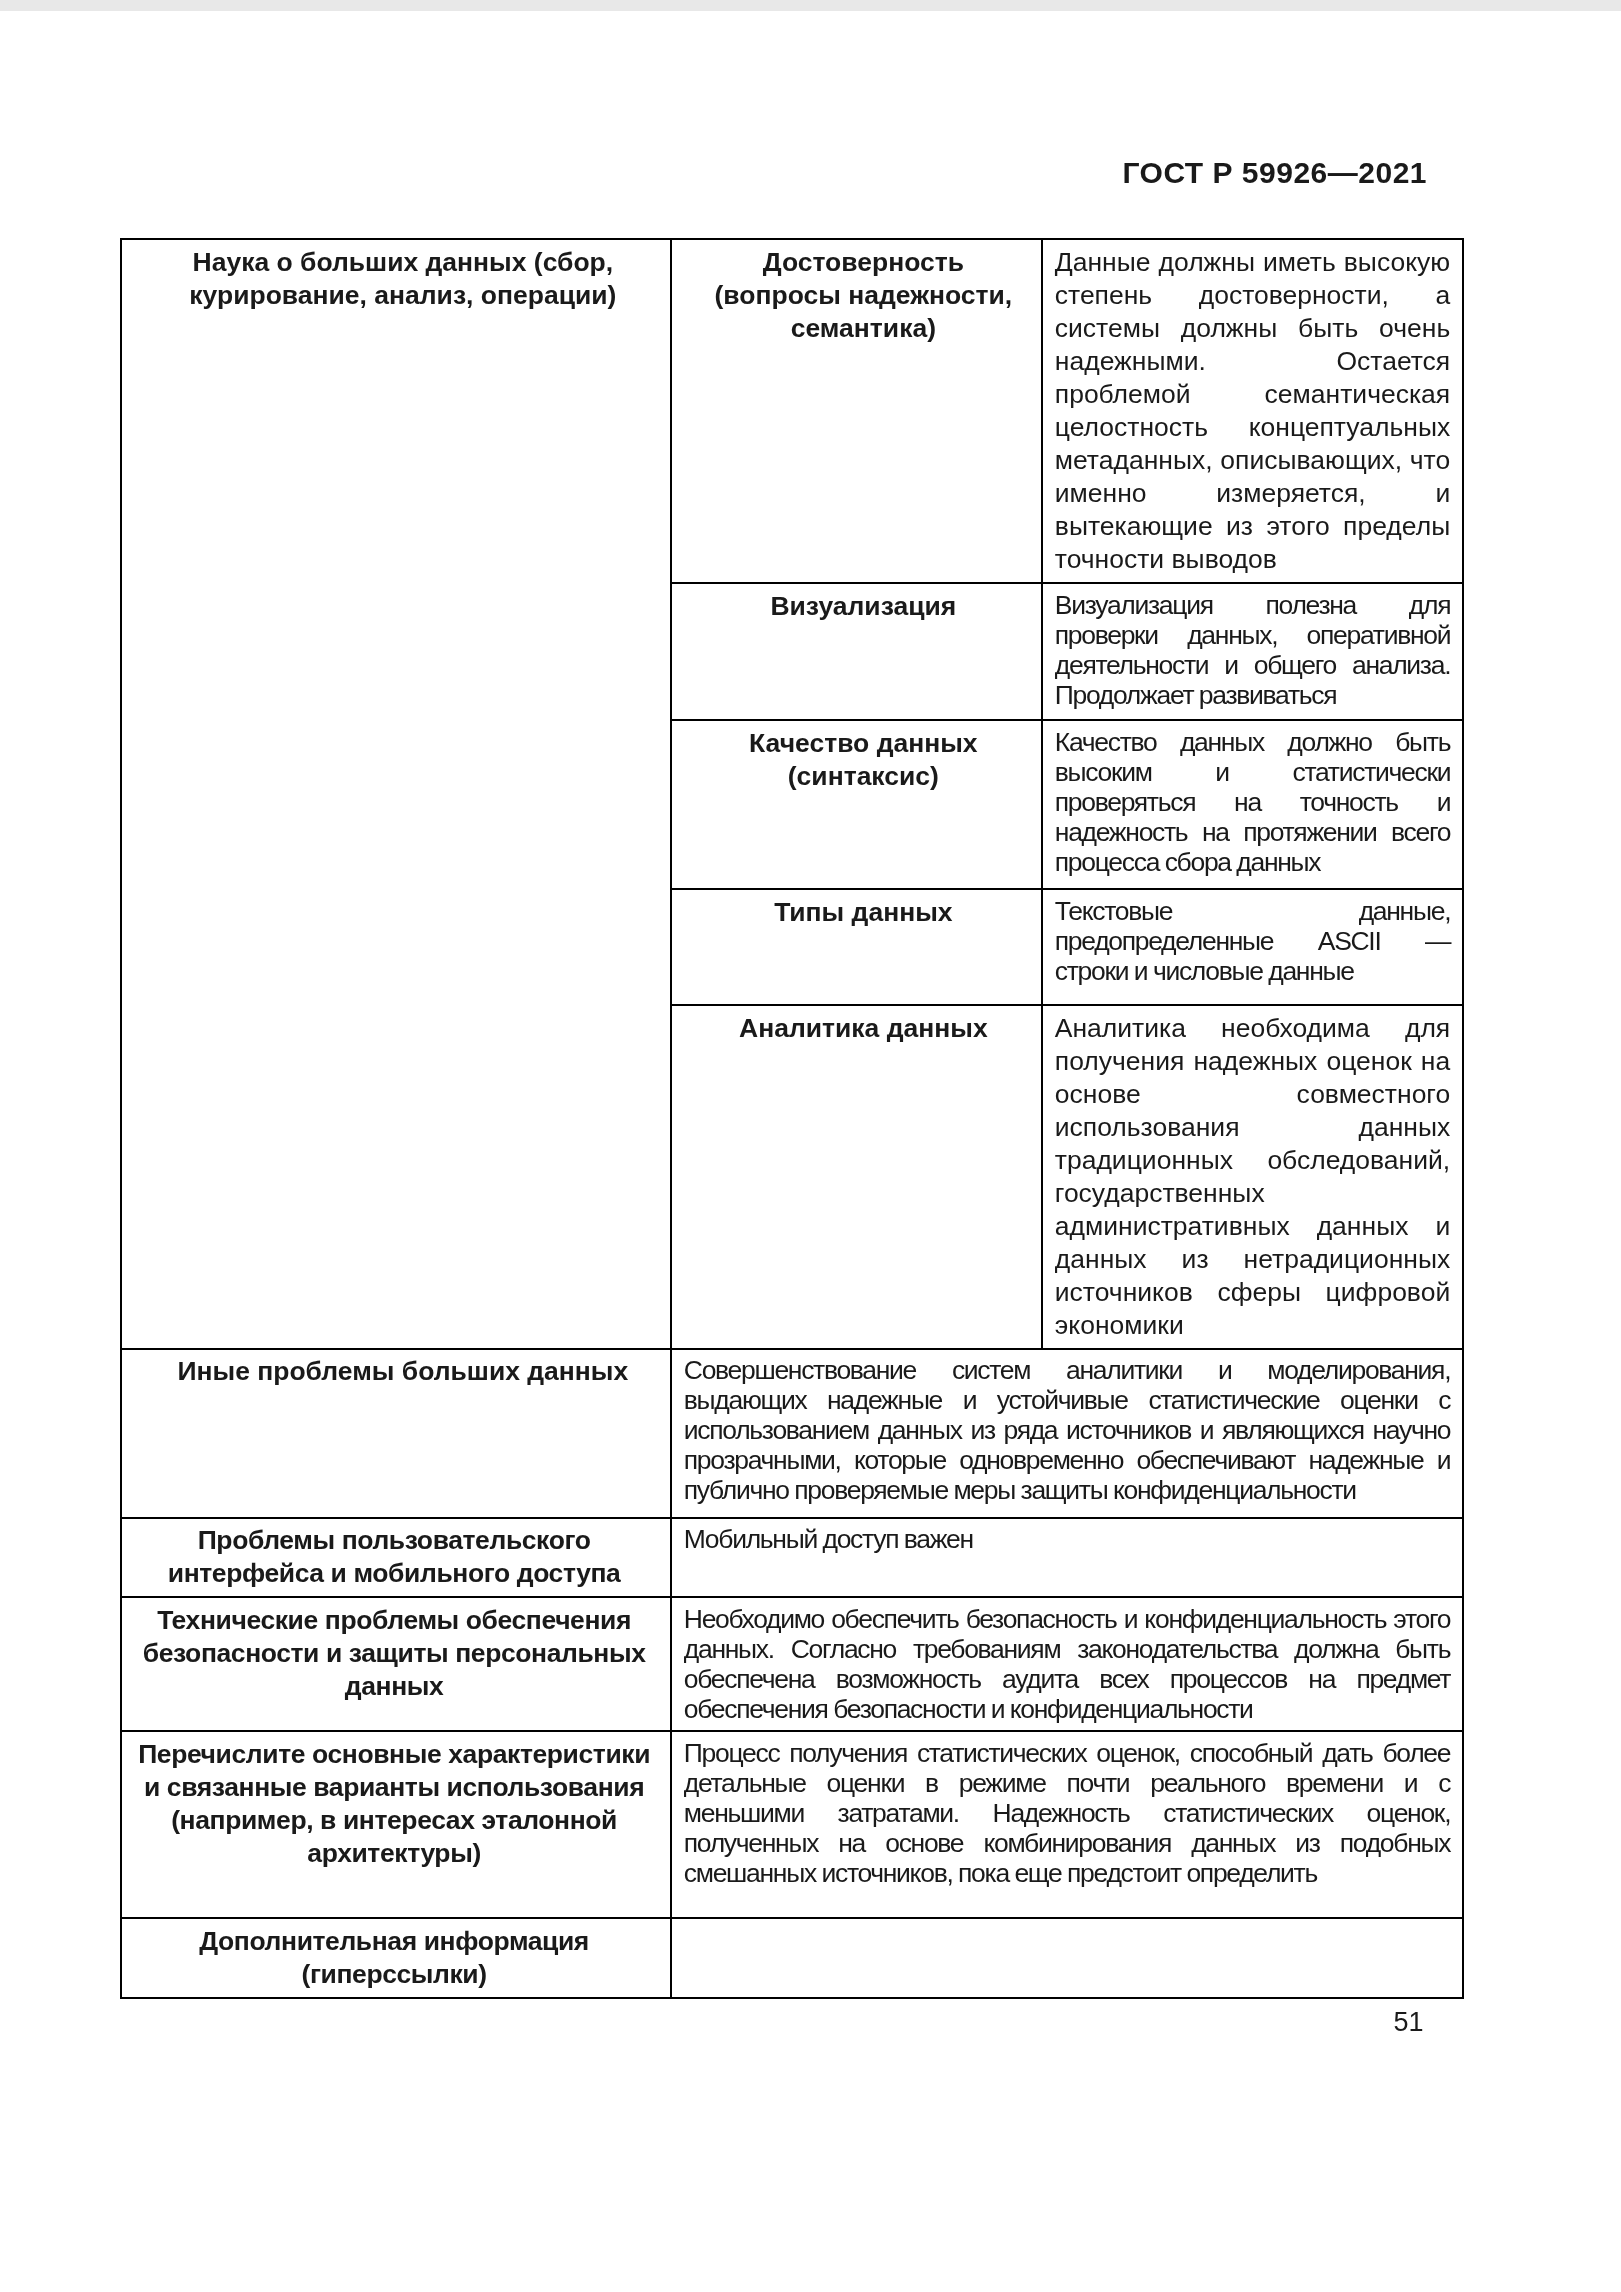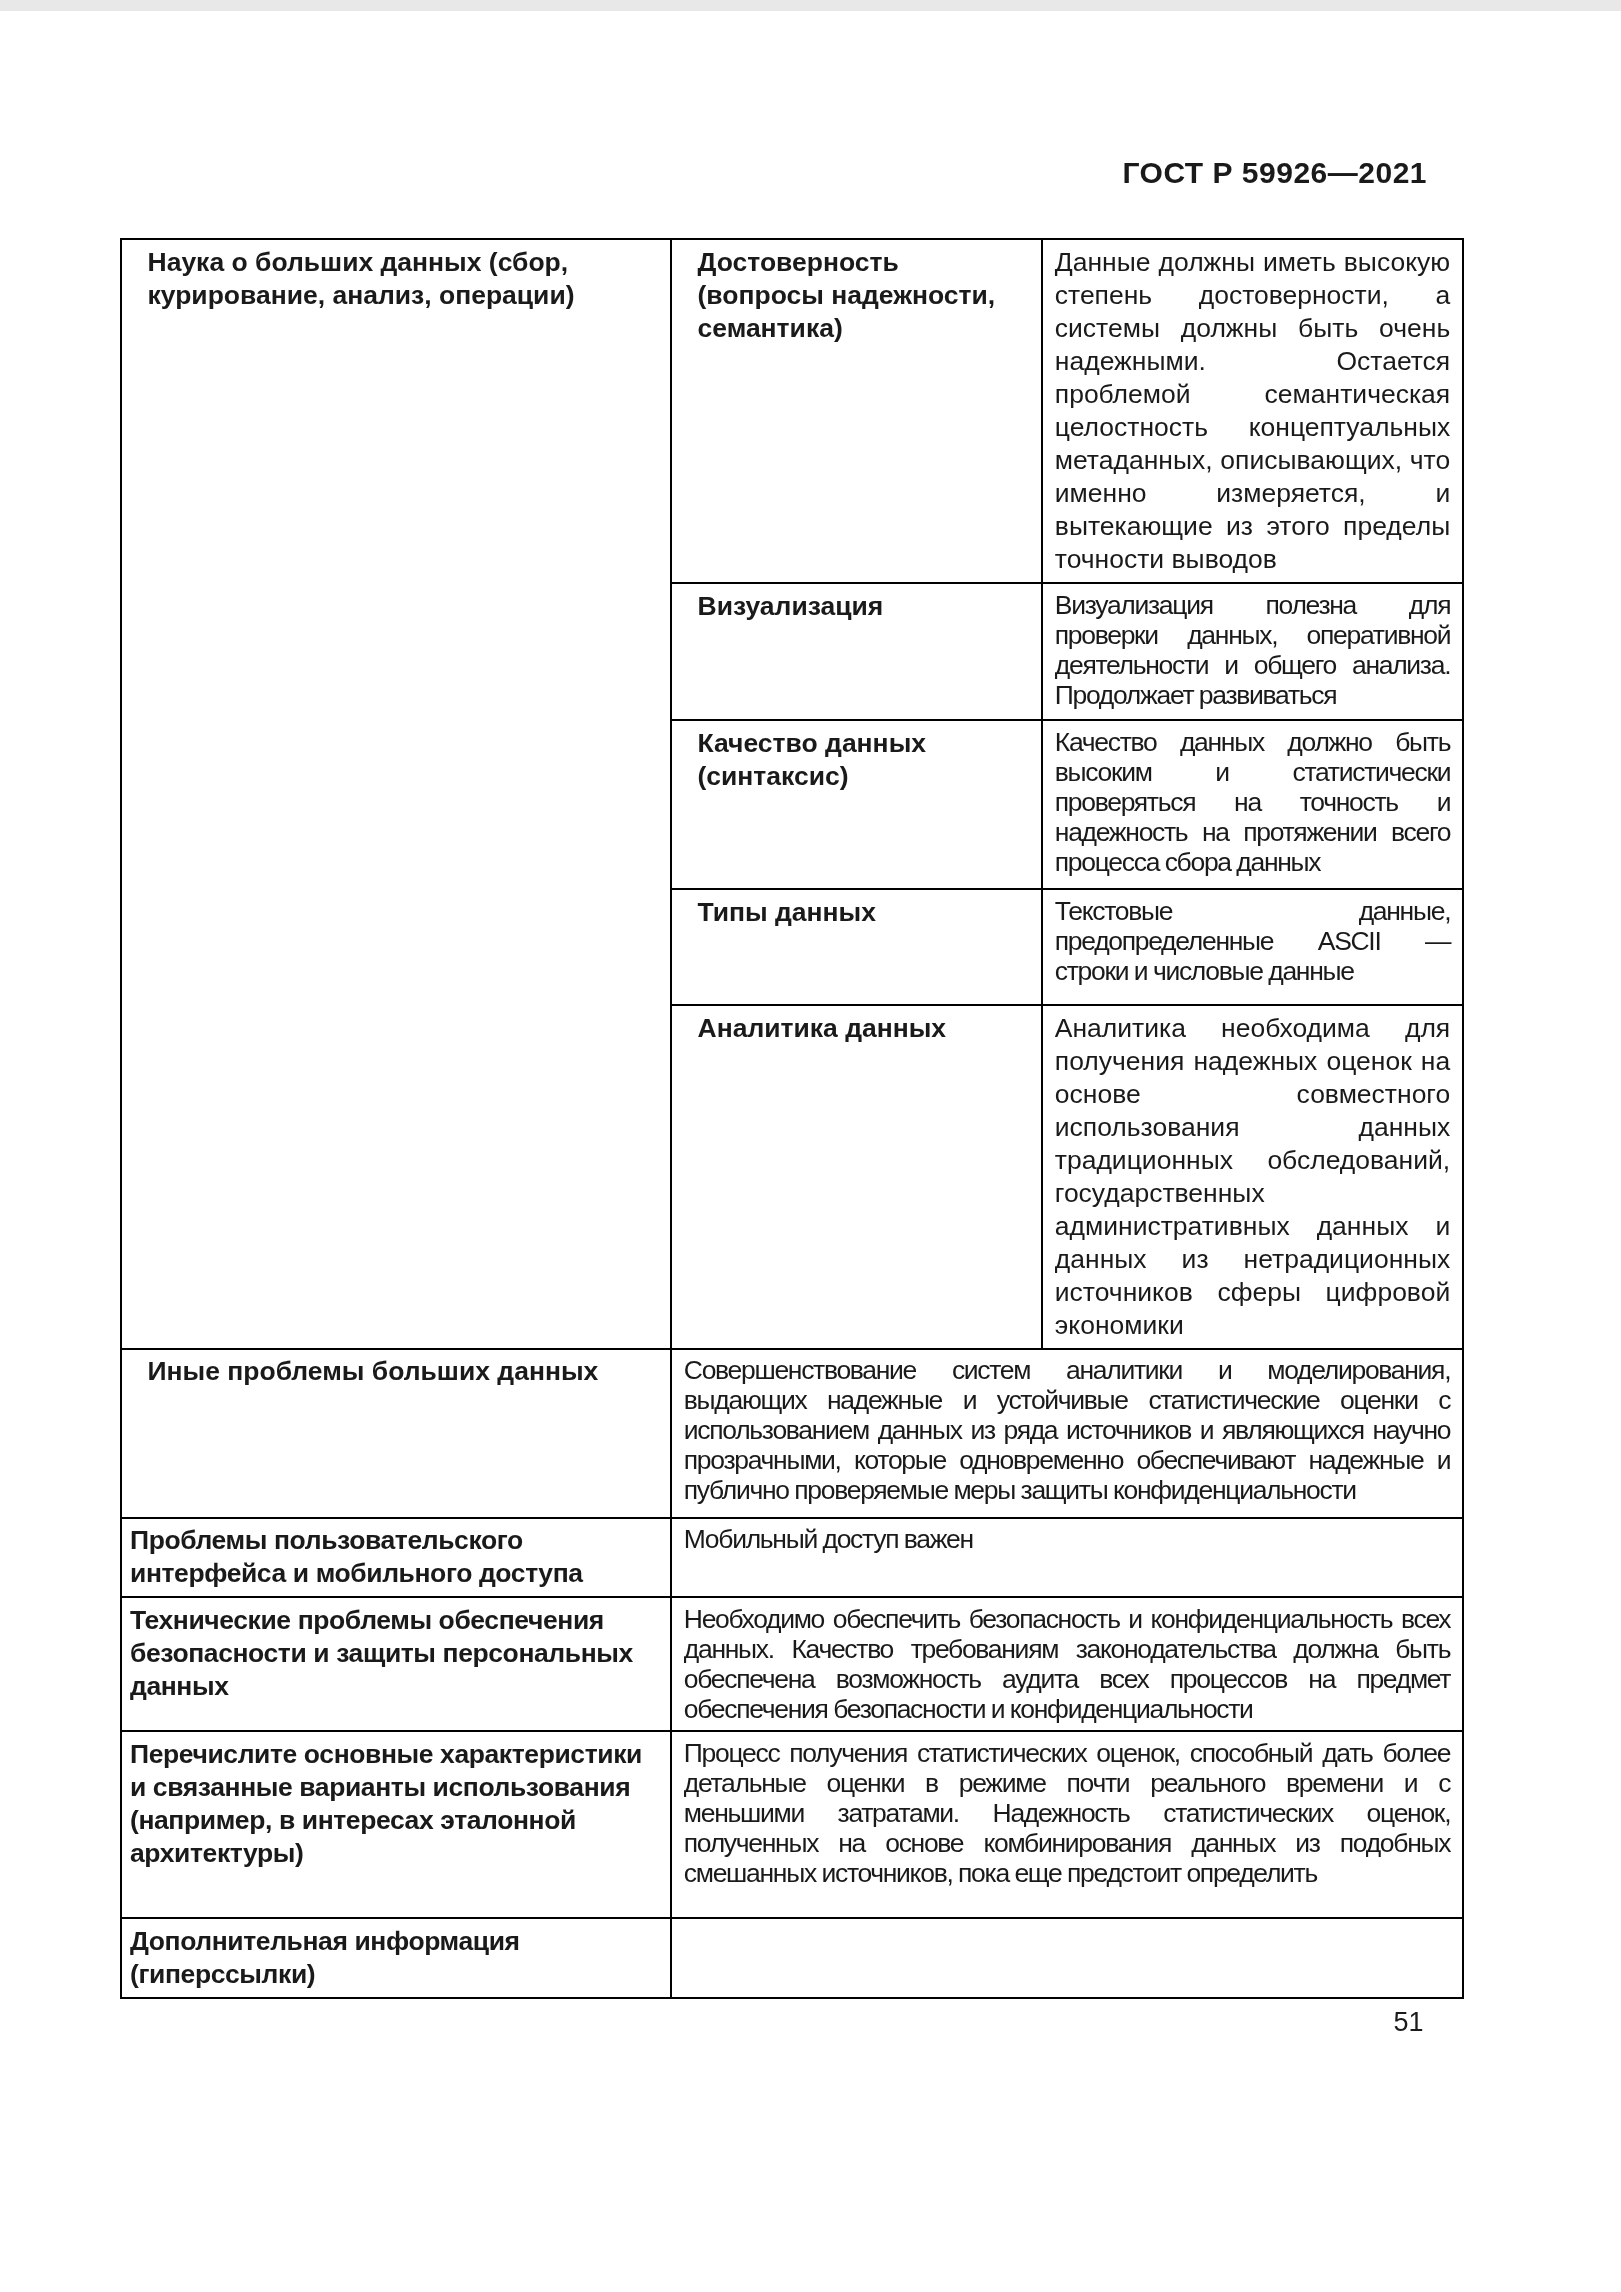--- a/index.html
+++ b/index.html
@@ -39,21 +39,21 @@
     vertical-align: top;
     box-sizing: border-box;
     overflow: hidden;
   }
   .col1 { width: 550px; }
   .col2 { width: 371px; }
   .col3 { width: 421px; }
 
   .cell-label {
     font-weight: bold;
-    text-align: left;
+    text-align: center;
     font-size: 26.5px;
     line-height: 33px;
     padding: 5.9px 11.8px 5.9px 25.5px;
   }
   .cell-desc {
     text-align: justify;
     font-size: 26.5px;
     line-height: 33px;
     padding: 5.9px 11.8px 5.9px 11.8px;
   }
@@ -127,21 +127,21 @@
       <tr class="r6">
         <td class="cell-label">Иные проблемы больших данных</td>
         <td class="cell-desc condensed" colspan="2">Совершенствование систем аналитики и моделирования, выдающих надежные и устойчивые статистические оценки с использованием данных из ряда источников и являющихся научно прозрачными, которые одновременно обеспечивают надежные и публично проверяемые меры защиты конфиденциальности</td>
       </tr>
       <tr class="r7">
         <td class="cell-label label-condensed">Проблемы пользовательского интерфейса и мобильного доступа</td>
         <td class="cell-desc condensed" colspan="2">Мобильный доступ важен</td>
       </tr>
       <tr class="r8">
         <td class="cell-label label-condensed">Технические проблемы обеспечения безопасности и защиты персональных данных</td>
-        <td class="cell-desc condensed" colspan="2">Необходимо обеспечить безопасность и конфиденциальность всех данных. Качество требованиям законодательства должна быть обеспечена возможность аудита всех процессов на предмет обеспечения безопасности и конфиденциальности</td>
+        <td class="cell-desc condensed" colspan="2">Необходимо обеспечить безопасность и конфиденциальность этого данных. Согласно требованиям законодательства должна быть обеспечена возможность аудита всех процессов на предмет обеспечения безопасности и конфиденциальности</td>
       </tr>
       <tr class="r9">
         <td class="cell-label label-condensed">Перечислите основные характеристики и связанные варианты использования (например, в интересах эталонной архитектуры)</td>
         <td class="cell-desc condensed" colspan="2">Процесс получения статистических оценок, способный дать более детальные оценки в режиме почти реального времени и с меньшими затратами. Надежность статистических оценок, полученных на основе комбинирования данных из подобных смешанных источников, пока еще предстоит определить</td>
       </tr>
       <tr class="r10">
         <td class="cell-label label-condensed">Дополнительная информация (гиперссылки)</td>
         <td class="cell-desc condensed" colspan="2"></td>
       </tr>
     </tbody>

